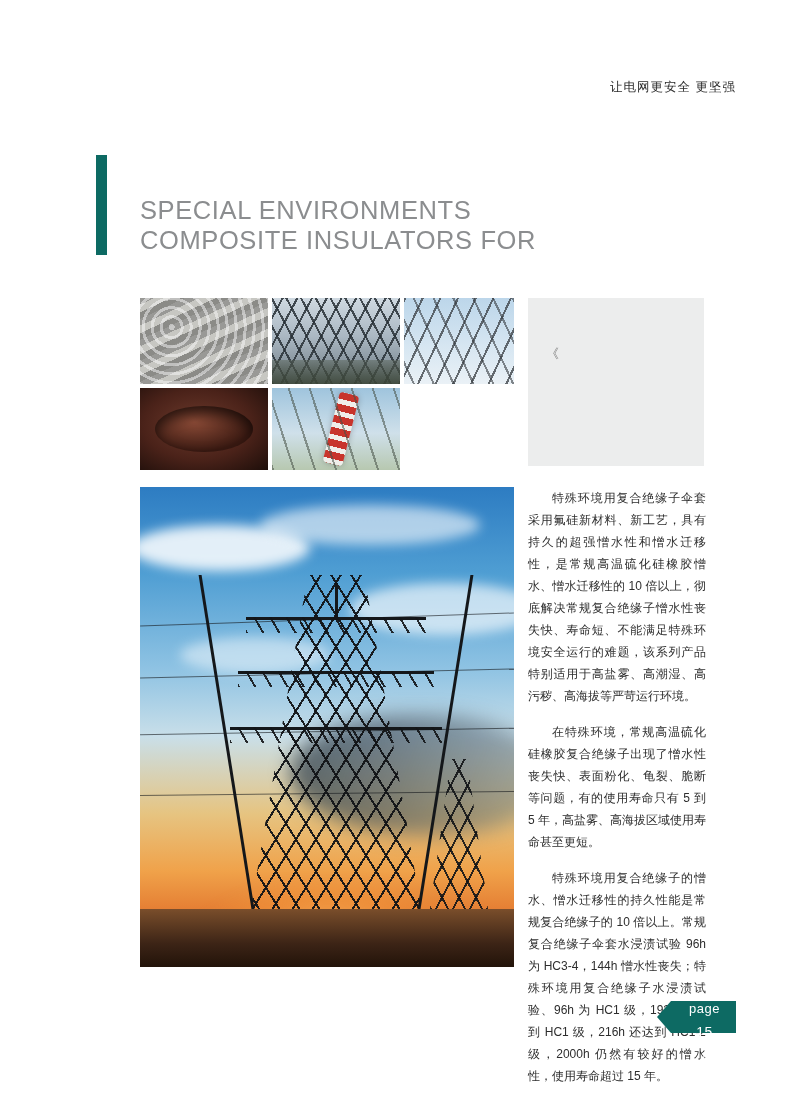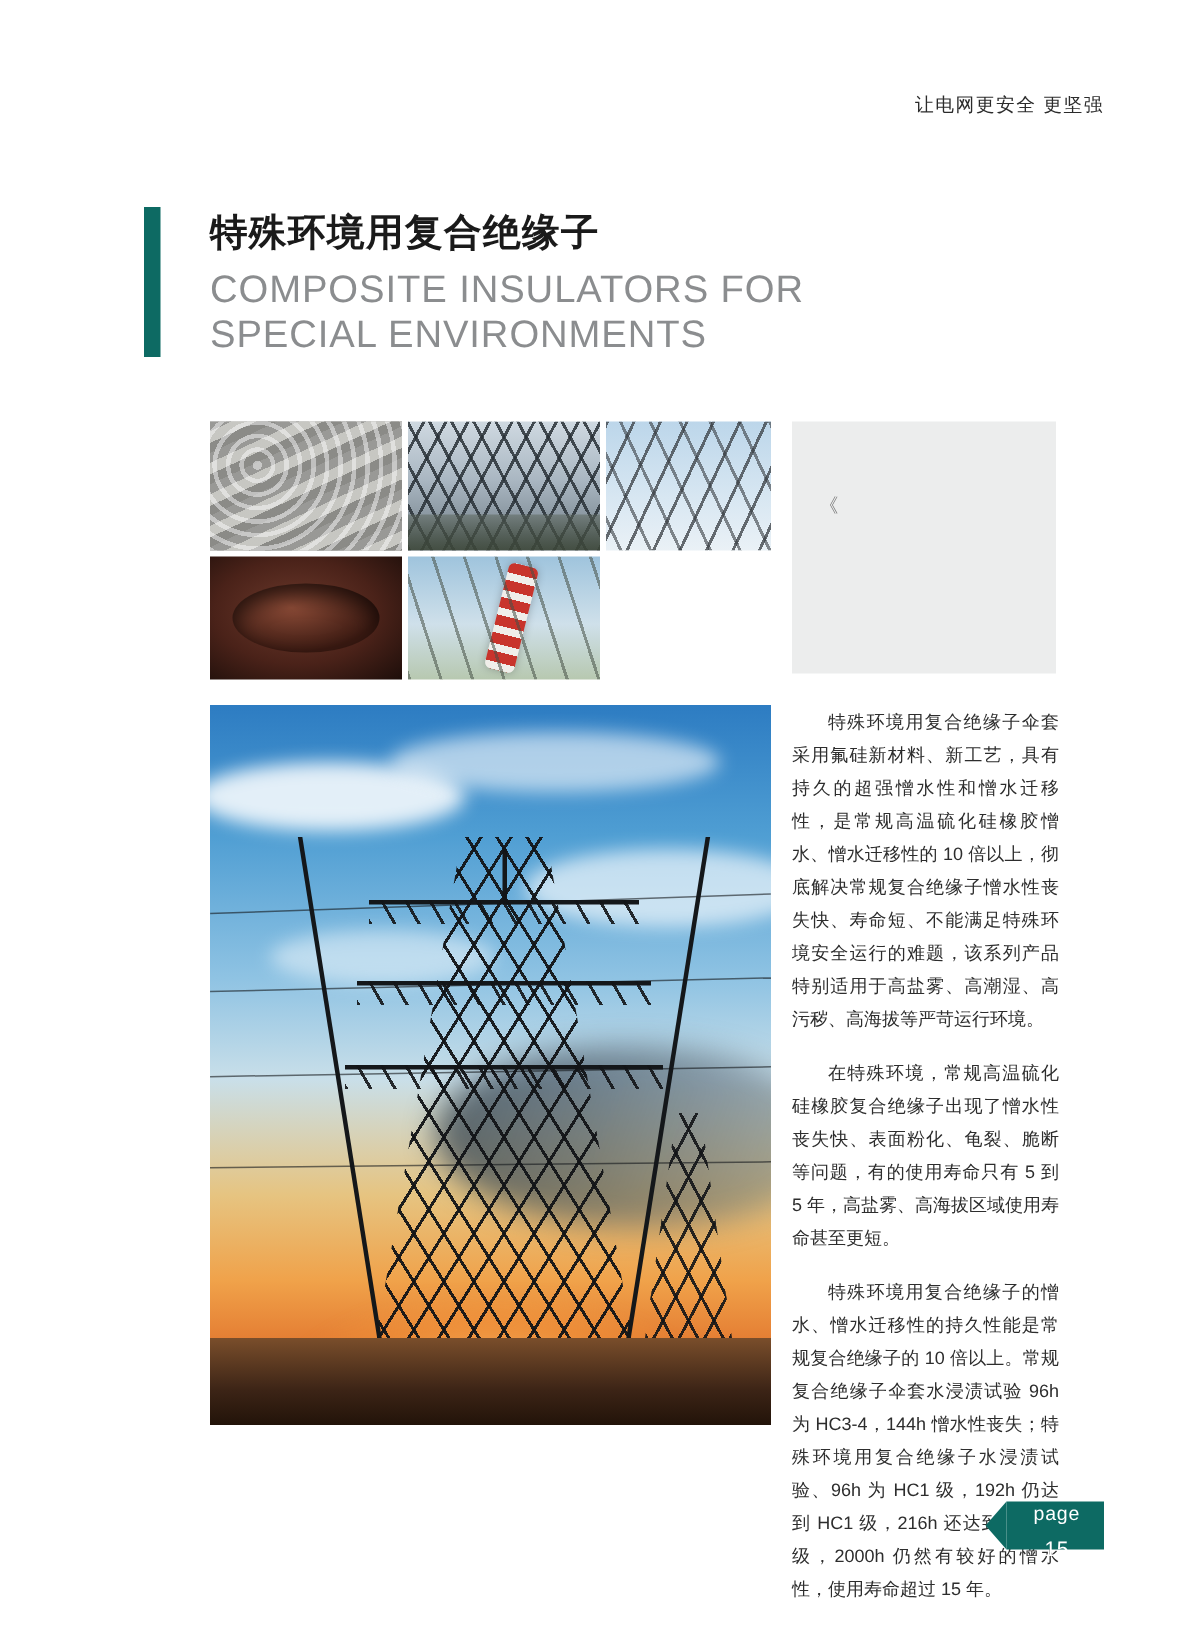--- a/index.html
+++ b/index.html
@@ -4,21 +4,21 @@
 <style>
   html,body{margin:0;padding:0;}
   body{
     width:800px;height:1093px;
     background:#ffffff;
     font-family:"Liberation Sans","DejaVu Sans",sans-serif;
     position:relative;
     overflow:hidden;
     color:#231f20;
   }
-  .page{position:absolute;inset:0;}
+  .page{position:absolute;inset:0;margin-top:17px;}
 
   
   .header-tagline{
     position:absolute;
     top:62px;right:64px;
     font-size:12.5px;
     color:#2b2b2b;
     letter-spacing:1px;
     white-space:nowrap;
   }
@@ -271,24 +271,23 @@
   }
 </style>
 </head>
 <body>
 
 <div class="page">
 
   <div class="header-tagline">让电网更安全  更坚强</div>
 
   <div class="title-bar"></div>
-  <div class="title-zh">特殊环境用复合绝缘子</div>
   <div class="title-en">
+    <div>SPECIAL ENVIRONMENTS</div>
     <div>COMPOSITE INSULATORS FOR</div>
-    <div>SPECIAL ENVIRONMENTS</div>
   </div>
 
   <div class="strip">
     <div class="ph ph1"></div>
     <div class="ph ph2"></div>
     <div class="ph ph3"></div>
     <div class="ph ph4"></div>
     <div class="ph ph5"></div>
   </div>
 

